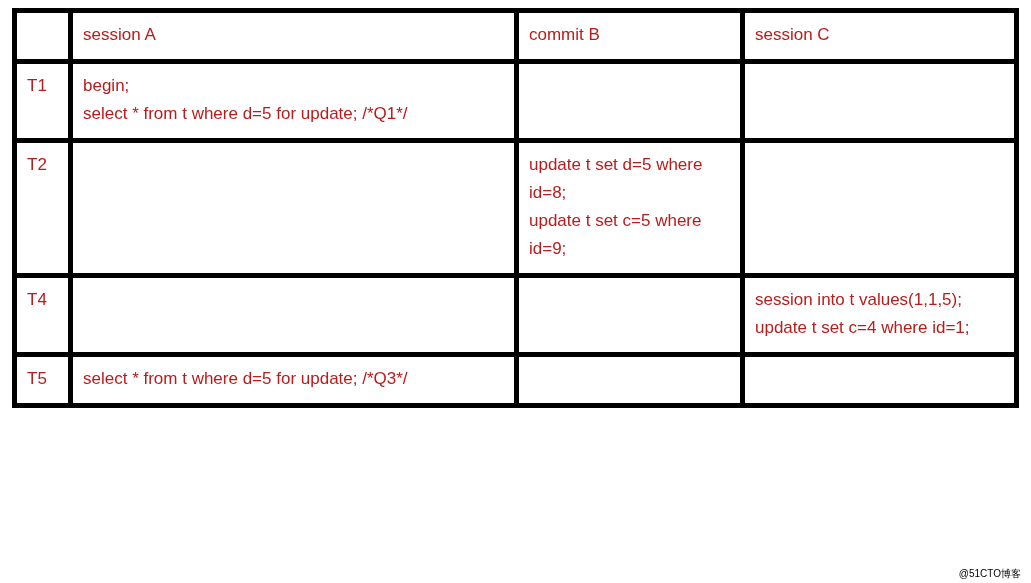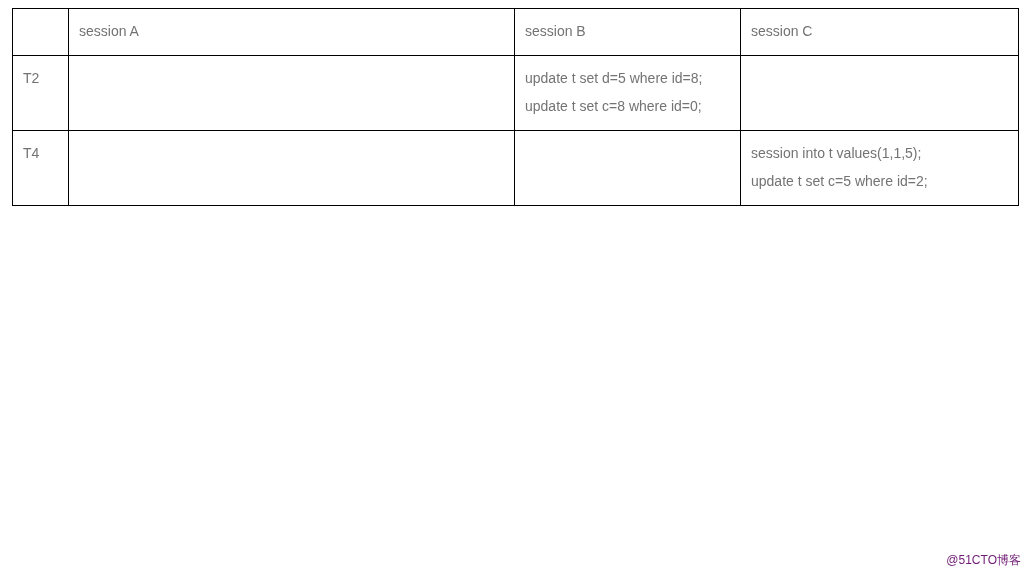--- a/index.html
+++ b/index.html
@@ -14,82 +14,97 @@
     }
     .wrap {
       padding: 8px 12px 4px 12px;
     }
     table {
       border-collapse: collapse;
       width: 100%;
       table-layout: fixed;
     }
     th, td {
-      border: 1px solid #000000;
+      border: 5px solid #000000;
       padding: 8px 10px 10px 10px;
       text-align: left;
       vertical-align: top;
-      font-size: 14px;
+      font-size: 17px;
       line-height: 28px;
-      color: #737373;
+      color: #b91c1c;
       font-weight: 400;
       word-break: break-word;
     }
     th {
       font-weight: 400;
     }
     col.c0 { width: 56px; }
     col.c1 { width: 446px; }
     col.c2 { width: 226px; }
     col.c3 { width: auto; }
     .line { display: block; }
     .watermark {
       position: absolute;
-      bottom: 14px;
+      bottom: 2px;
       right: 10px;
-      font-size: 12px;
-      color: #701a75;
+      font-size: 10px;
+      color: #000000;
       letter-spacing: 0;
     }
   </style>
 </head>
 <body>
 
 <div class="wrap">
 <table>
   <colgroup>
     <col class="c0">
         <col class="c1">
         <col class="c2">
         <col class="c3">
   </colgroup>
   <thead>
     <tr>
       <th></th>
       <th>session A</th>
-      <th>session B</th>
+      <th>commit B</th>
       <th>session C</th>
     </tr>
   </thead>
   <tbody>
     <tr>
+      <td>T1</td>
+      <td>
+        <span class="line">begin;</span>
+        <span class="line">select * from t where d=5 for update; /*Q1*/</span>
+      </td>
+      <td></td>
+      <td></td>
+    </tr>
+    <tr>
       <td>T2</td>
       <td></td>
       <td>
         <span class="line">update t set d=5 where id=8;</span>
-        <span class="line">update t set c=8 where id=0;</span>
+        <span class="line">update t set c=5 where id=9;</span>
       </td>
       <td></td>
     </tr>
     <tr>
       <td>T4</td>
       <td></td>
       <td></td>
       <td>
         <span class="line">session into t values(1,1,5);</span>
-        <span class="line">update t set c=5 where id=2;</span>
+        <span class="line">update t set c=4 where id=1;</span>
       </td>
+    </tr>
+    <tr>
+      <td>T5</td>
+      <td>select * from t where d=5 for update; /*Q3*/</td>
+      <td></td>
+      <td></td>
     </tr>
   </tbody>
 </table>
 </div>
 
 <div class="watermark">@51CTO博客</div>
 
 </body></html>

